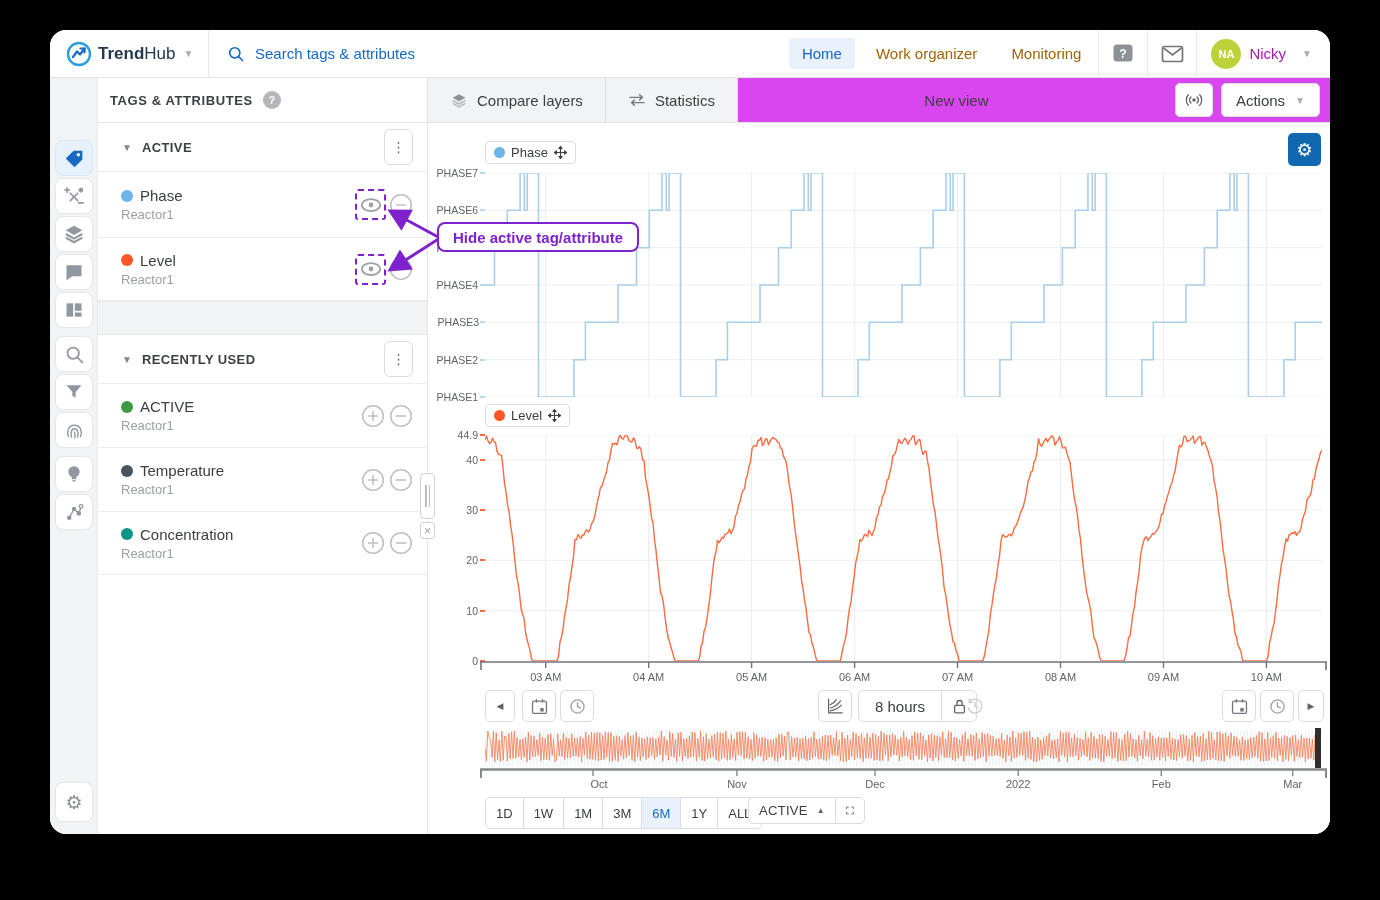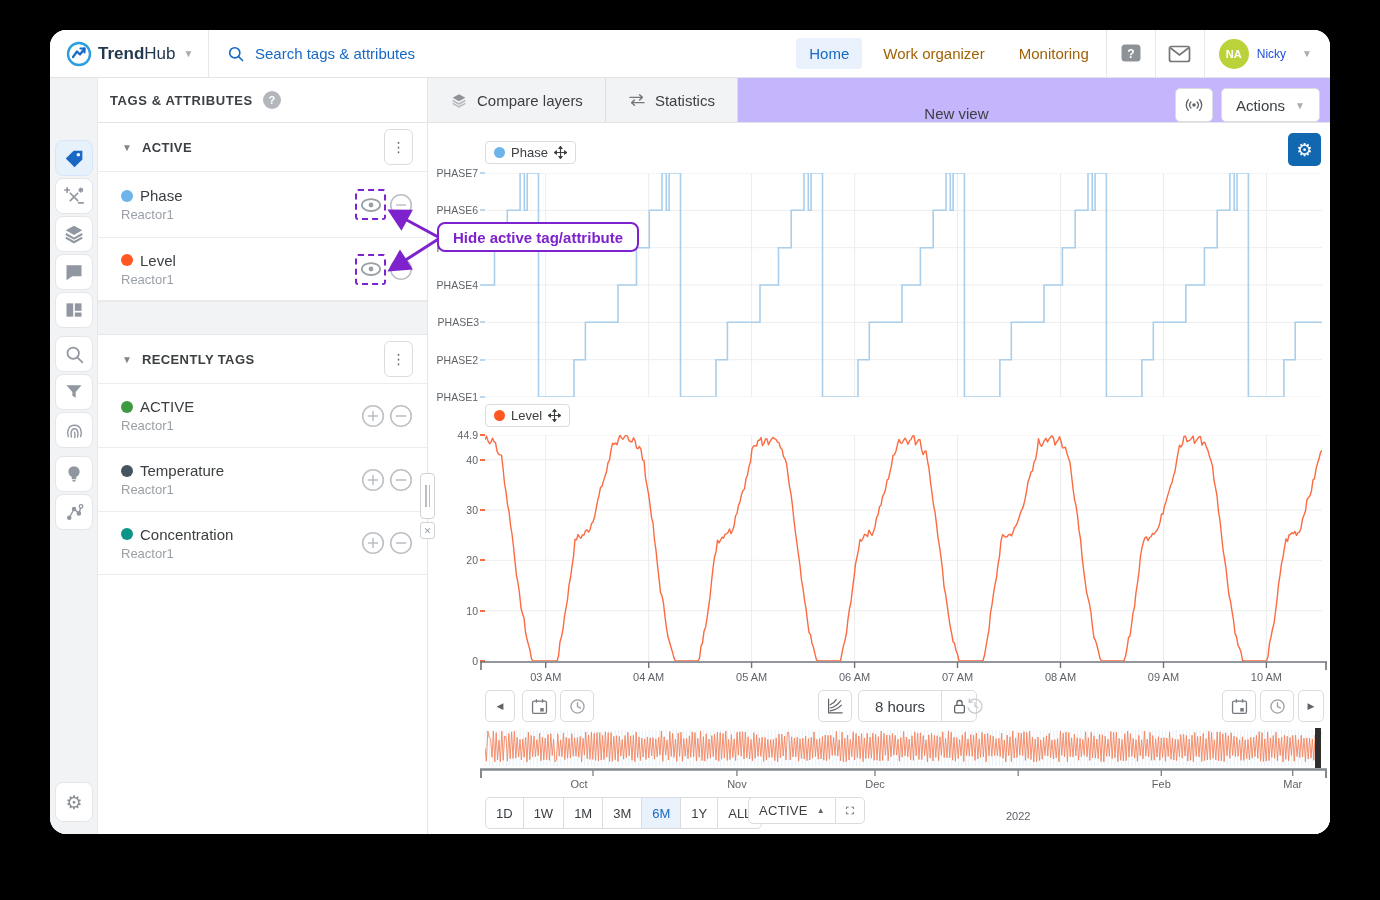--- a/index.html
+++ b/index.html
@@ -14,21 +14,21 @@
   .caret { color:#a8adb3; font-size:10px; margin-left:8px; }
   .vsep { width:1px; height:48px; background:#e6e8ea; }
   .search-wrap { display:flex; align-items:center; padding-left:18px; flex:1; }
   .search-text { color:#1769c4; font-size:15px; margin-left:10px; }
   .nav { display:flex; align-items:center; height:48px; }
   .nav-item { font-size:15px; color:#a16207; padding:7px 13px; margin:0 4px; border-radius:4px; cursor:pointer; }
   .nav-item.active { color:#1769c4; background:#e9f1fc; }
   .tb-iconbtn { width:48px; height:48px; display:flex; align-items:center; justify-content:center; }
   .avatar { width:30px; height:30px; border-radius:50%; background:#bcd23b; color:#fff; font-size:11px; font-weight:700; display:flex; align-items:center; justify-content:center; }
   .user-wrap { display:flex; align-items:center; gap:8px; padding:0 18px 0 14px; }
-  .user-name { font-size:12px; color:#1d4ed8;text-align:right; }
+  .user-name { font-size:15px; color:#a21caf;text-align:right; }
 
   
   #rail { position:absolute; left:0; top:48px; width:48px; bottom:0; background:#f1f3f4; border-right:1px solid #e6e8ea; }
   .rail-btn { position:absolute; left:5px; width:38px; height:36px; background:#fff; border:1px solid #e4e6e9; border-radius:8px; display:flex; align-items:center; justify-content:center; cursor:pointer; }
   .rail-btn.active { background:#e7f1fc; border-color:#d7e7f9; }
   .rail-btn svg { display:block; }
   .gear-glyph { font-size:19px; color:#8a8f94; line-height:1; }
 
   
   #panel { position:absolute; left:48px; top:48px; width:330px; bottom:0; background:#fff; border-right:1px solid #e2e4e7; }
@@ -51,21 +51,21 @@
   .gap-strip { height:34px; background:#f1f3f4; border-top:1px solid #e6e8ea; border-bottom:1px solid #e6e8ea; }
   #panel-grip { position:absolute; right:-8px; top:395px; z-index:5; }
   .grip-a { width:15px; height:46px; background:#fff; border:1px solid #cfd2d6; border-radius:4px; display:flex; align-items:center; justify-content:center; gap:2px; }
   .grip-a i { display:block; width:1.5px; height:22px; background:#b9bdc2; }
   .grip-b { width:15px; height:17px; background:#fff; border:1px solid #cfd2d6; border-radius:3px; margin-top:3px; color:#9aa0a6; font-size:9px; display:flex; align-items:center; justify-content:center; cursor:pointer; }
 
   
   #main { position:absolute; left:378px; top:48px; right:0; bottom:0; background:#fff; }
   #view-header { position:absolute; left:0; top:0; right:0; height:45px; background:#f2f3f5; border-bottom:1px solid #e2e4e7; display:flex; align-items:stretch; }
   .vh-tab { display:flex; align-items:center; gap:9px; padding:0 22px; border-right:1px solid #dcdee1; font-size:15px; color:#3c4043; cursor:pointer; }
-  .vh-rest { flex:1; background:#c4b5fd; display:flex; align-items:flex-end; }
+  .vh-rest { flex:1; background:#d946ef; display:flex; align-items:center; }
   .vh-title { flex:1; text-align:center; font-size:15px; color:#3c4043; }
   .vh-btn { height:34px; background:#fff; border:1px solid #dadce0; border-radius:5px; display:flex; align-items:center; justify-content:center; cursor:pointer; }
   #broadcast-btn { width:38px; margin-right:8px; }
   #actions-btn { padding:0 14px; gap:10px; font-size:15px; color:#3c4043; margin-right:10px; }
 
   #canvas { position:absolute; left:2px; top:45px; right:0; bottom:0; background:#fff; }
   .legend { position:absolute; height:23px; background:#fff; border:1px solid #dadce0; border-radius:4px; display:flex; align-items:center; gap:6px; padding:0 8px; z-index:3; cursor:grab; }
   .legend-dot { width:11px; height:11px; border-radius:50%; }
   .legend-label { font-size:13px; color:#3c4043; }
   #gear-btn { position:absolute; left:858px; top:10px; width:33px; height:33px; background:#1168b0; border-radius:5px; color:#fff; font-size:18px; display:flex; align-items:center; justify-content:center; cursor:pointer; z-index:3; }
@@ -277,21 +277,21 @@
       <svg class="circ-btn" viewBox="0 0 24 24">
         <circle cx="12" cy="12" r="10.3" fill="none" stroke="#bdc1c6" stroke-width="1.6"></circle>
         <line x1="7" y1="12" x2="17" y2="12" stroke="#bdc1c6" stroke-width="1.6"></line>
       </svg>
     </div>
 
     <div class="gap-strip"></div>
 
     <div class="sect-head">
       <span class="sect-caret">▼</span>
-      <span class="sect-title">RECENTLY TAGS</span>
+      <span class="sect-title">RECENTLY USED</span>
       <div class="kebab-btn">⋮</div>
     </div>
 
     <div class="tag-row h64">
       <div class="tag-info">
         <div class="tag-name-line">
           <span class="tag-dot" style="background: rgb(61, 154, 64);"></span>
           <span class="tag-name">ACTIVE</span>
         </div>
         <div class="tag-sub">Reactor1</div>
@@ -837,24 +837,24 @@
           <line x1="1" x2="1" y1="1" y2="10" stroke="#85898e" stroke-width="2"></line>
           <line x1="846" x2="846" y1="1" y2="10" stroke="#85898e" stroke-width="2"></line>
           <line x1="113.0" x2="113.0" y1="1.5" y2="8" stroke="#85898e" stroke-width="1.4"></line>
           <line x1="256.9" x2="256.9" y1="1.5" y2="8" stroke="#85898e" stroke-width="1.4"></line>
           <line x1="395.0" x2="395.0" y1="1.5" y2="8" stroke="#85898e" stroke-width="1.4"></line>
           <line x1="538.2" x2="538.2" y1="1.5" y2="8" stroke="#85898e" stroke-width="1.4"></line>
           <line x1="681.3" x2="681.3" y1="1.5" y2="8" stroke="#85898e" stroke-width="1.4"></line>
           <line x1="812.7" x2="812.7" y1="1.5" y2="8" stroke="#85898e" stroke-width="1.4"></line>
         </svg>
       <div id="ov-labels">
-          <div class="xtick-label" style="left: 149px; top: 655px;">Oct</div>
+          <div class="xtick-label" style="left: 169px; top: 655px;">Oct</div>
           <div class="xtick-label" style="left: 306.937px; top: 655px;">Nov</div>
           <div class="xtick-label" style="left: 445.042px; top: 655px;">Dec</div>
-          <div class="xtick-label" style="left: 588.169px; top: 655px; margin-top: 32px;">2022</div>
+          <div class="xtick-label" style="left: 588.169px; top: 655px;">2022</div>
           <div class="xtick-label" style="left: 731.296px; top: 655px;">Feb</div>
           <div class="xtick-label" style="left: 862.705px; top: 655px;">Mar</div>
         </div>
 
       <div class="seg-group" style="left:55px; top:674px">
         <div class="seg range-btn">1D</div>
         <div class="seg range-btn">1W</div>
         <div class="seg range-btn">1M</div>
         <div class="seg range-btn">3M</div>
         <div class="seg range-btn on">6M</div>

